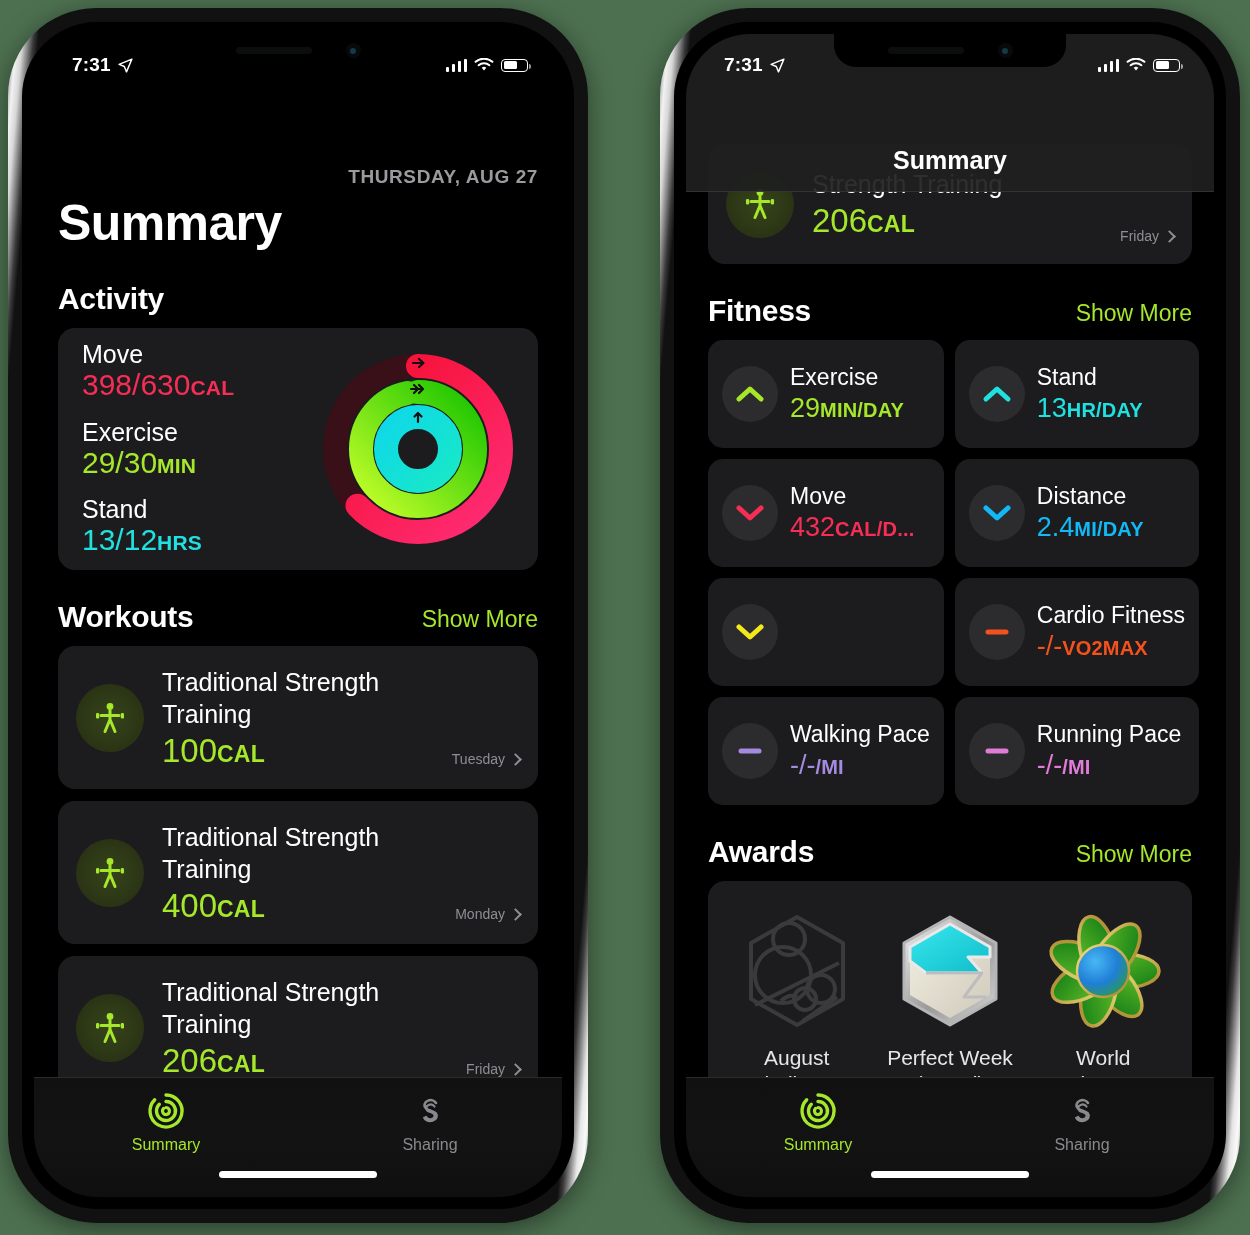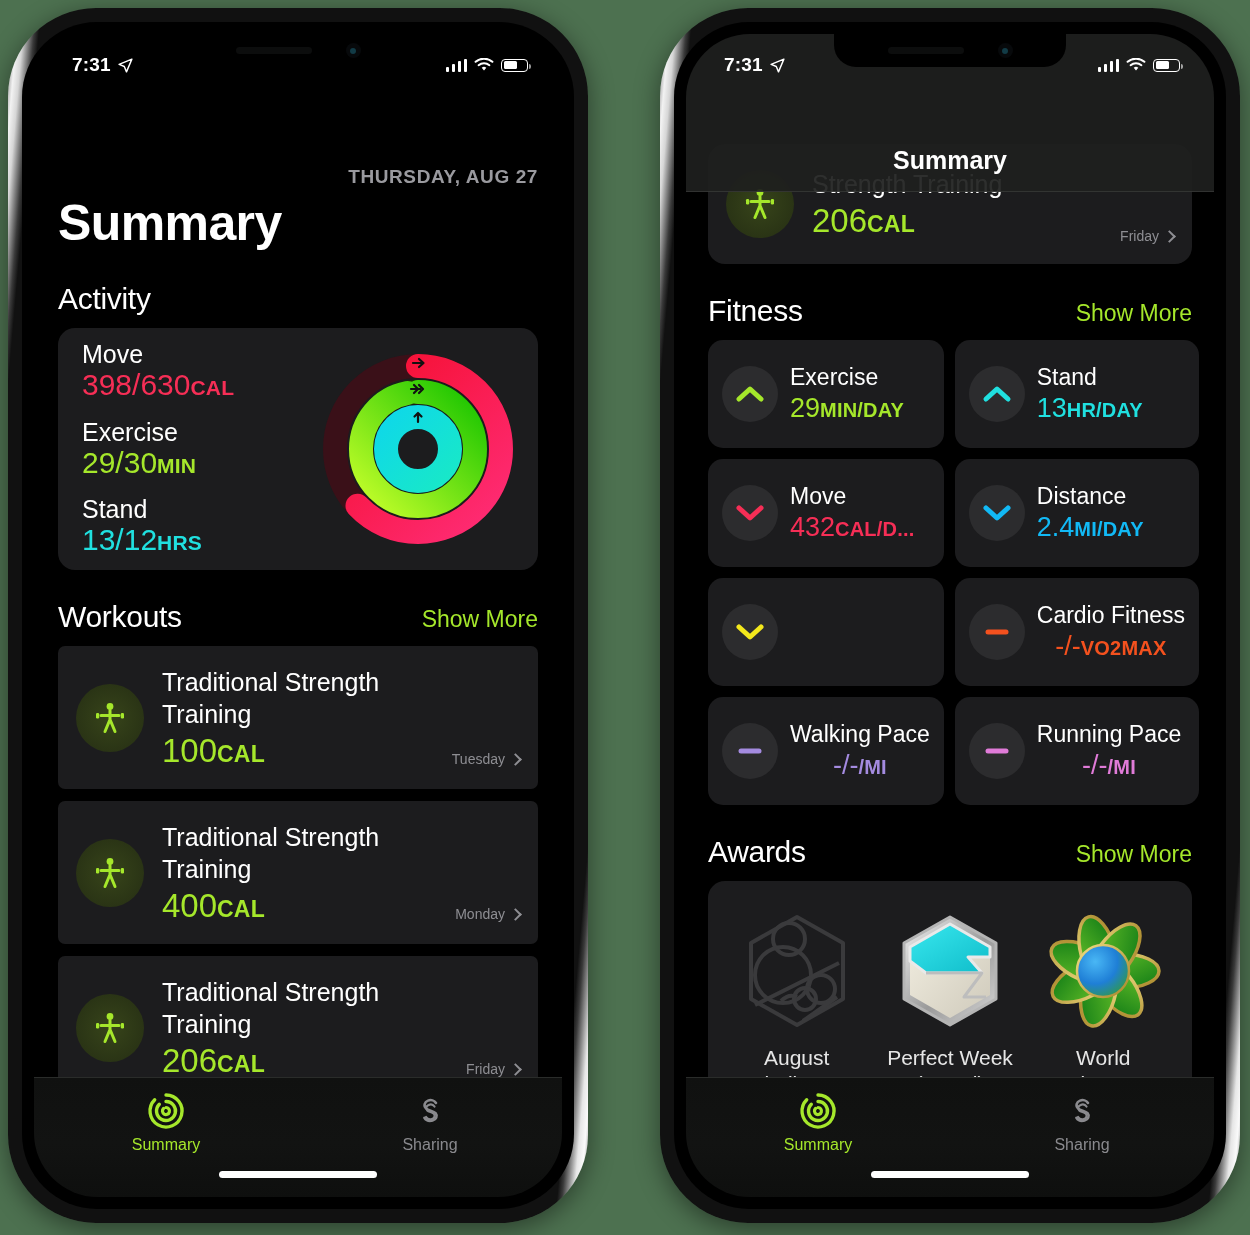--- a/index.html
+++ b/index.html
@@ -79,37 +79,37 @@
   .content { position:absolute; left:0; right:0; top:0; bottom:0; overflow:hidden; }
 
   
   .lp-body { padding:0 24px; }
   .date-line { margin-top:132px; font-size:19px; font-weight:700;
                letter-spacing:.6px; color:#9a9a9f;text-align:right; }
   .big-title { font-size:50px; font-weight:700; letter-spacing:-.6px; margin-top:6px;
                color:#fff; }
   .sec-head { display:flex; align-items:baseline; justify-content:space-between;
               margin-top:30px; margin-bottom:12px; }
-  .sec-title{ font-size:30px; font-weight:400; letter-spacing:-.3px; }
+  .sec-title{ font-size:30px; font-weight:700; letter-spacing:-.3px; }
   .show-more{ font-size:23px; color:#a5e72b; font-weight:400; }
 
   .card { background:#1c1c1e; border-radius:17px; }
 
   
   .activity-card { display:flex; padding:22px 24px; height:242px; position:relative; }
   .act-stats{ display:flex; flex-direction:column; justify-content:center; gap:17px;}
   .act-label{ font-size:25px; color:#fff; font-weight:400; line-height:1.08; }
   .act-value{ font-size:30px; font-weight:500; line-height:1.12; }
   .unit { font-size:21px; font-weight:600; letter-spacing:.2px;}
   .rings-wrap{ position:absolute; right:20px; top:50%; transform:translateY(-50%);
                width:200px; height:200px; }
 
   
   .workout-row { display:flex; align-items:center; padding:16px 18px;
-                 margin-bottom:12px; min-height:143px;border-radius:7px; }
+                 margin-bottom:12px; min-height:143px; }
   .wk-icon { width:68px;height:68px;border-radius:50%;
              background:radial-gradient(circle at 50% 50%, #37441a 0%, #2a3415 70%, #242b16 100%);
              display:flex;align-items:center;justify-content:center;flex:0 0 auto;
              margin-right:18px; }
   .wk-text { flex:1; }
   .wk-name { font-size:25px; line-height:1.28; color:#fff; }
   .wk-cal  { font-size:33px; font-weight:500; color:#a5e72b; margin-top:2px;}
   .wk-cal .unit{ font-size:23px; }
   .wk-day  { font-size:14px; color:#8e8e93; display:flex; align-items:center; gap:6px;
              align-self:flex-end; margin-bottom:6px;}
@@ -142,21 +142,21 @@
 
   
   .trend-grid { display:grid; grid-template-columns:1fr 1fr; gap:11px; }
   .trend-card { background:#1c1c1e; border-radius:15px; padding:15px 14px;
                 display:flex; align-items:center; gap:12px; min-height:108px; }
   .trend-ico { width:56px;height:56px;border-radius:50%;background:#2c2c2e;
                display:flex;align-items:center;justify-content:center;flex:0 0 auto;}
   .trend-txt { min-width:0; }
   .trend-name{ font-size:23px; color:#fff; white-space:nowrap; line-height:1.2; }
   .trend-val { font-size:27px; font-weight:500; white-space:nowrap; line-height:1.2;
-               margin-top:1px;text-align:center;}
+               margin-top:1px;}
   .trend-val .unit{ font-size:20px; }
 
   
   .awards-card { background:#1c1c1e; border-radius:17px; padding:20px 12px 18px;
                  display:flex; }
   .award { flex:1; display:flex; flex-direction:column; align-items:center; gap:4px; }
   .award-badge{ width:140px;height:140px; display:flex;align-items:center;justify-content:center;}
   .award-name{ font-size:21px; text-align:center; color:#e6e6e6; line-height:1.25; }
   .award-sub { font-size:18px; text-align:center; color:#8e8e93; }
   .award-count{ width:28px;height:28px;border-radius:50%;background:#48484a;

